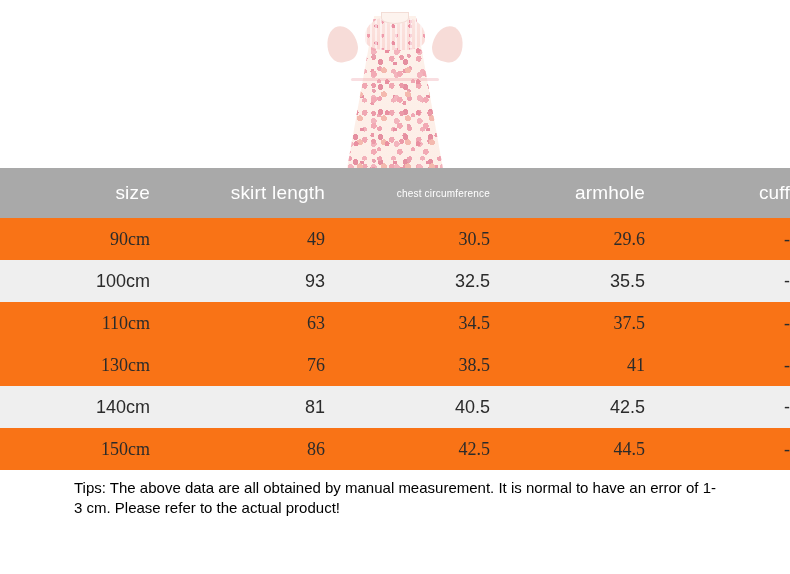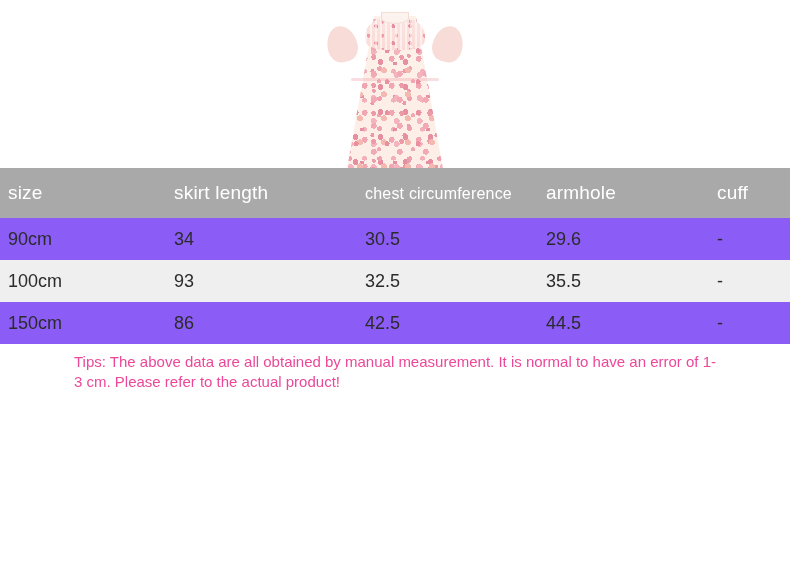--- a/index.html
+++ b/index.html
@@ -111,60 +111,60 @@
   }
 
   
   table.size-table {
     border-collapse: collapse;
     width: 790px;
     table-layout: fixed;
   }
   table.size-table th,
   table.size-table td {
-    text-align: left;
+    text-align: right;
     vertical-align: middle;
     font-weight: normal;
-    padding: 8px;
+    padding: 0;
   }
   thead tr {
     background: #a9a9a9;
     height: 50px;
   }
   thead th {
     color: #ffffff;
     font-size: 19px;
     letter-spacing: 0.2px;
   }
   thead th.small {
-    font-size: 16px;
+    font-size: 10px;
     line-height: 13px;
   }
   tbody tr {
     height: 42px;
   }
-  tbody tr.odd  { background: #8b5cf6; }
+  tbody tr.odd  { background: #f97316; font-family: Liberation Serif, serif; }
   tbody tr.even { background: #efefef; }
   tbody td {
     font-size: 18px;
     color: #2b2b2b;
   }
   tbody td.dash {
     font-size: 18px;
     color: #2b2b2b;
   }
 
   
   .tips {
     box-sizing: border-box;
     width: 790px;
     padding: 8px 74px 0 74px;
     font-size: 15px;
     line-height: 20px;
-    color: #ec4899;
+    color: #000000;
     background: #ffffff;
   }
 </style>
 </head>
 <body>
 
 <div class="page">
 
   <div class="product-area">
     <div class="dress">
@@ -183,33 +183,54 @@
         <th style="width:150px">size</th>
         <th style="width:175px">skirt length</th>
         <th class="small" style="width:165px">chest circumference</th>
         <th style="width:155px">armhole</th>
         <th style="width:145px">cuff</th>
       </tr>
     </thead>
     <tbody>
       <tr class="odd">
         <td>90cm</td>
-        <td>34</td>
+        <td>49</td>
         <td>30.5</td>
         <td>29.6</td>
         <td class="dash">-</td>
       </tr>
       <tr class="even">
         <td>100cm</td>
         <td>93</td>
         <td>32.5</td>
         <td>35.5</td>
         <td class="dash">-</td>
       </tr>
       <tr class="odd">
+        <td>110cm</td>
+        <td>63</td>
+        <td>34.5</td>
+        <td>37.5</td>
+        <td class="dash">-</td>
+      </tr>
+      <tr class="odd">
+        <td>130cm</td>
+        <td>76</td>
+        <td>38.5</td>
+        <td>41</td>
+        <td class="dash">-</td>
+      </tr>
+      <tr class="even">
+        <td>140cm</td>
+        <td>81</td>
+        <td>40.5</td>
+        <td>42.5</td>
+        <td class="dash">-</td>
+      </tr>
+      <tr class="odd">
         <td>150cm</td>
         <td>86</td>
         <td>42.5</td>
         <td>44.5</td>
         <td class="dash">-</td>
       </tr>
     </tbody>
   </table>
 
   <div class="tips">Tips: The above data are all obtained by manual measurement. It is normal to have an error of 1-3 cm. Please refer to the actual product!</div>

